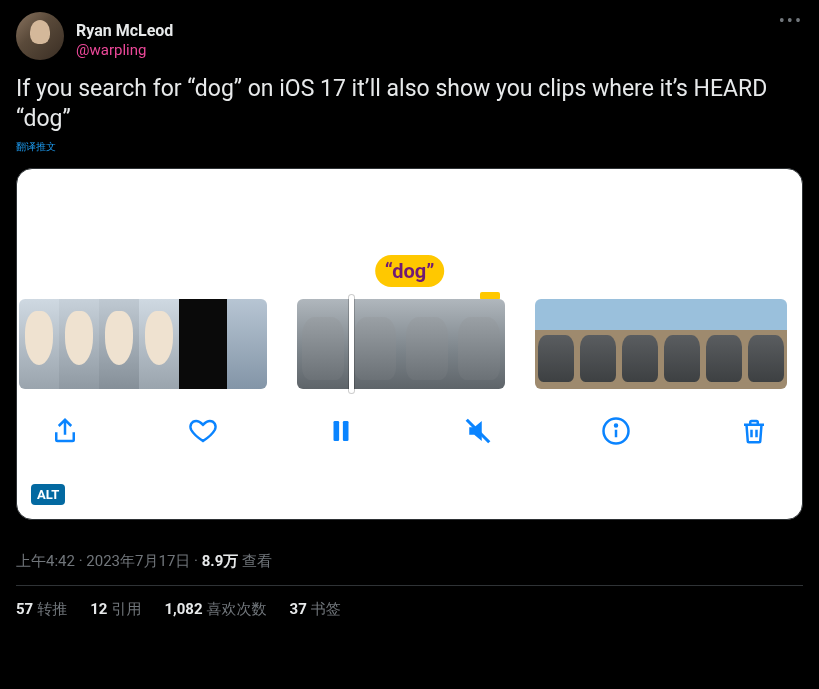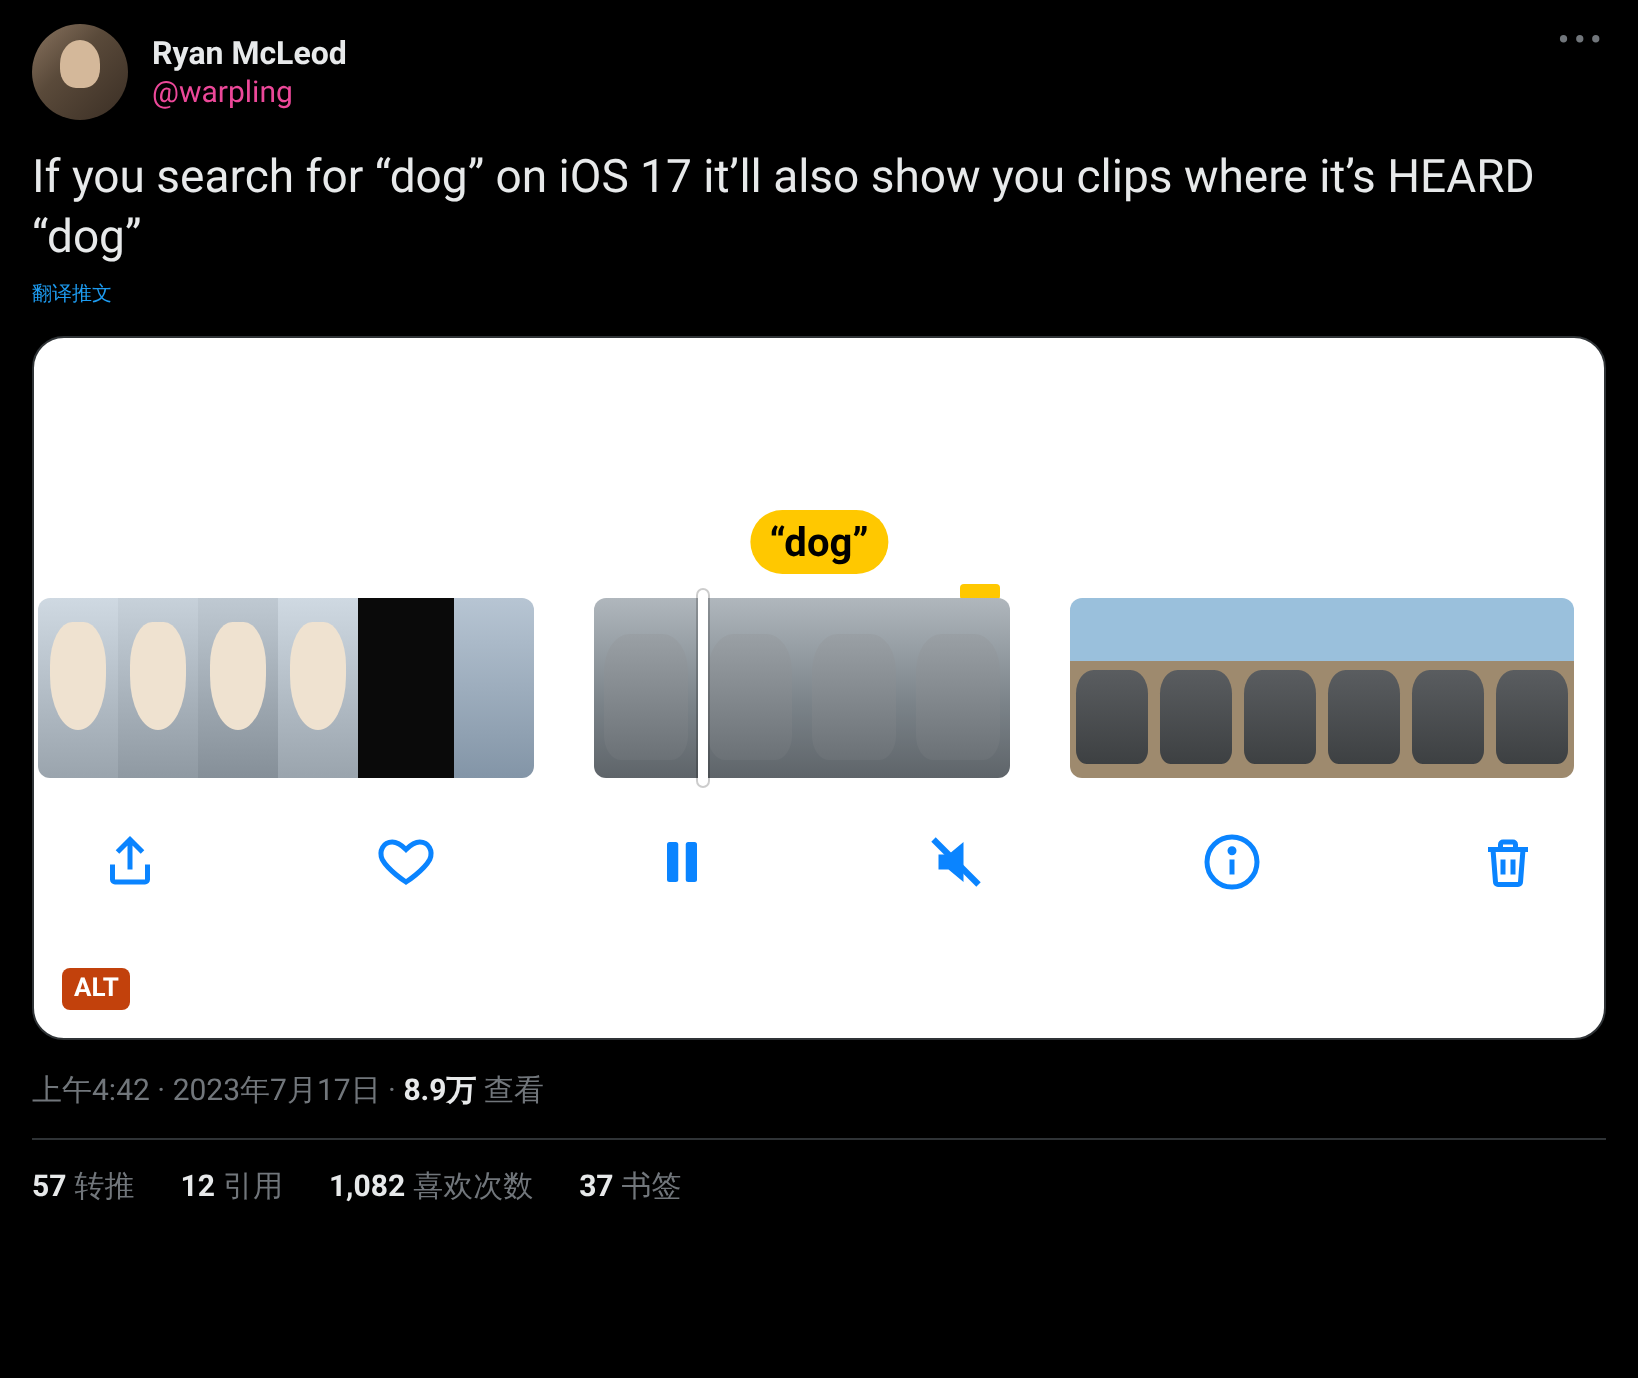--- a/index.html
+++ b/index.html
@@ -10,21 +10,21 @@
     width: 819px;
     height: 689px;
     overflow: hidden;
   }
   .tweet {
     padding: 12px 16px;
     position: relative;
   }
   .header {
     display: flex;
-    align-items: center;
+    align-items: flex-end;
     gap: 12px;
   }
   .avatar {
     width: 48px;
     height: 48px;
     border-radius: 50%;
     background: linear-gradient(135deg, #8a7460 0%, #5a4a3a 40%, #3a2e24 100%);
     flex-shrink: 0;
     position: relative;
     overflow: hidden;
@@ -74,21 +74,21 @@
   .media-top {
     height: 130px;
     position: relative;
   }
   .dog-label {
     position: absolute;
     left: 50%;
     transform: translateX(-50%);
     bottom: 12px;
     background: #ffc800;
-    color: #000000;
+    color: #701a75;
     font-weight: 700;
     font-size: 20px;
     padding: 4px 10px;
     border-radius: 16px;
   }
   .yellow-tick {
     position: absolute;
     left: 463px;
     bottom: -1px;
     width: 20px;
@@ -154,32 +154,32 @@
     width: 36px; height: 36px;
     display: flex; align-items: center; justify-content: center;
     color: #0a84ff;
     cursor: pointer;
   }
   .ctrl svg { width: 30px; height: 30px; stroke: #0a84ff; fill: none; stroke-width: 2; }
   .alt-badge {
     position: absolute;
     left: 14px;
     bottom: 14px;
-    background: #c2410c;
+    background: #0369a1;
     color: #fff;
     font-size: 13px;
     font-weight: 700;
     padding: 3px 6px;
     border-radius: 4px;
     margin-top: 20px;
   }
   .meta {
     color: #71767b;
     font-size: 15px;
-    margin-top: 16px;
+    margin-top: 32px;
   }
   .meta .bold { color: #e7e9ea; font-weight: 700; }
   .divider {
     border: none;
     border-top: 1px solid #2f3336;
     margin: 14px 0;
   }
   .stats {
     display: flex;
     gap: 23px;

